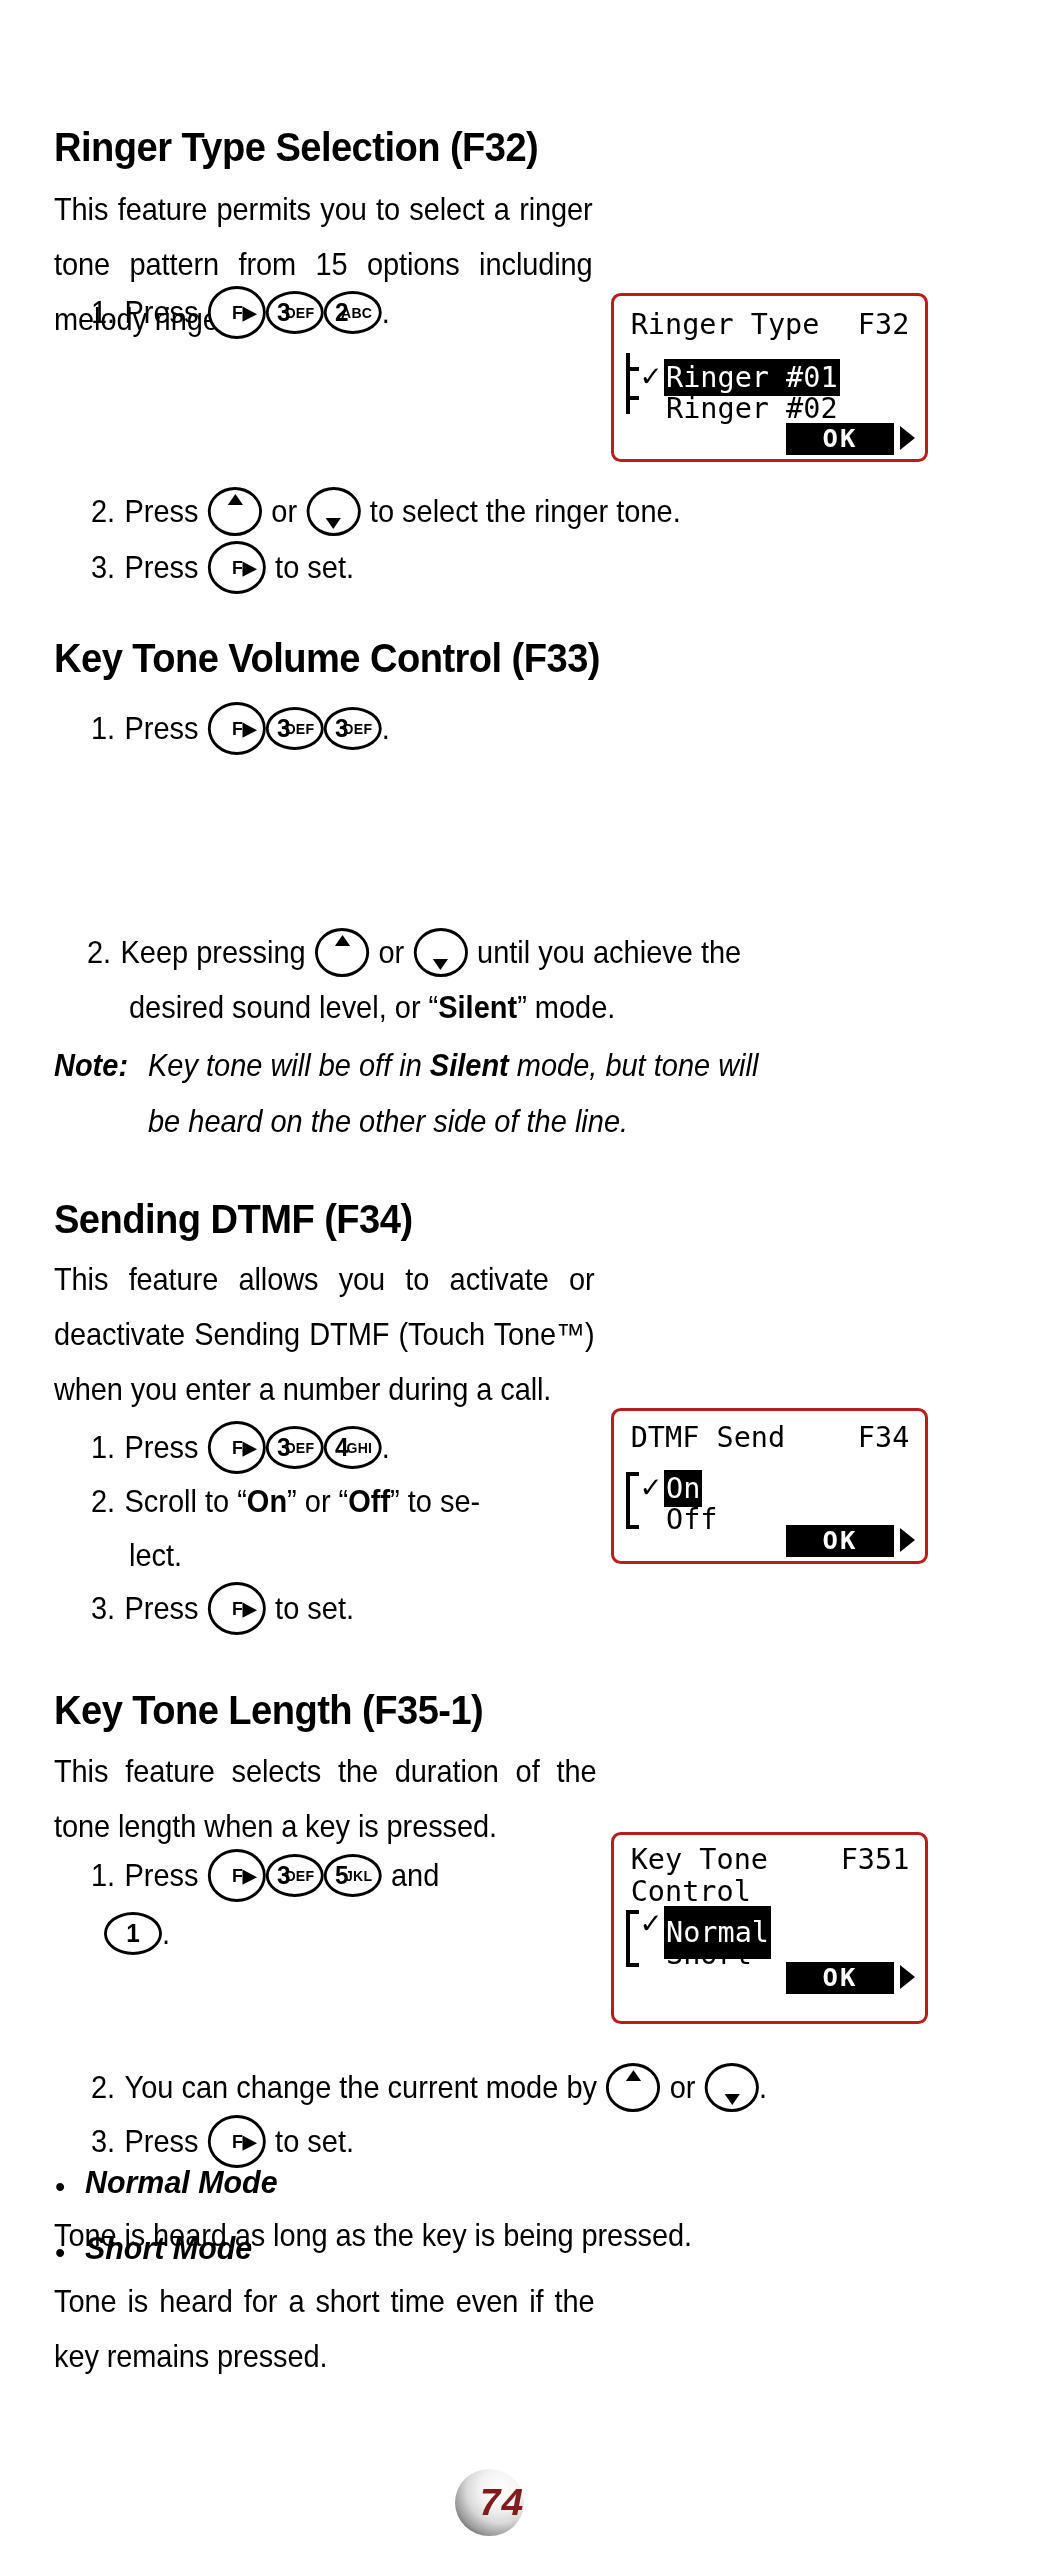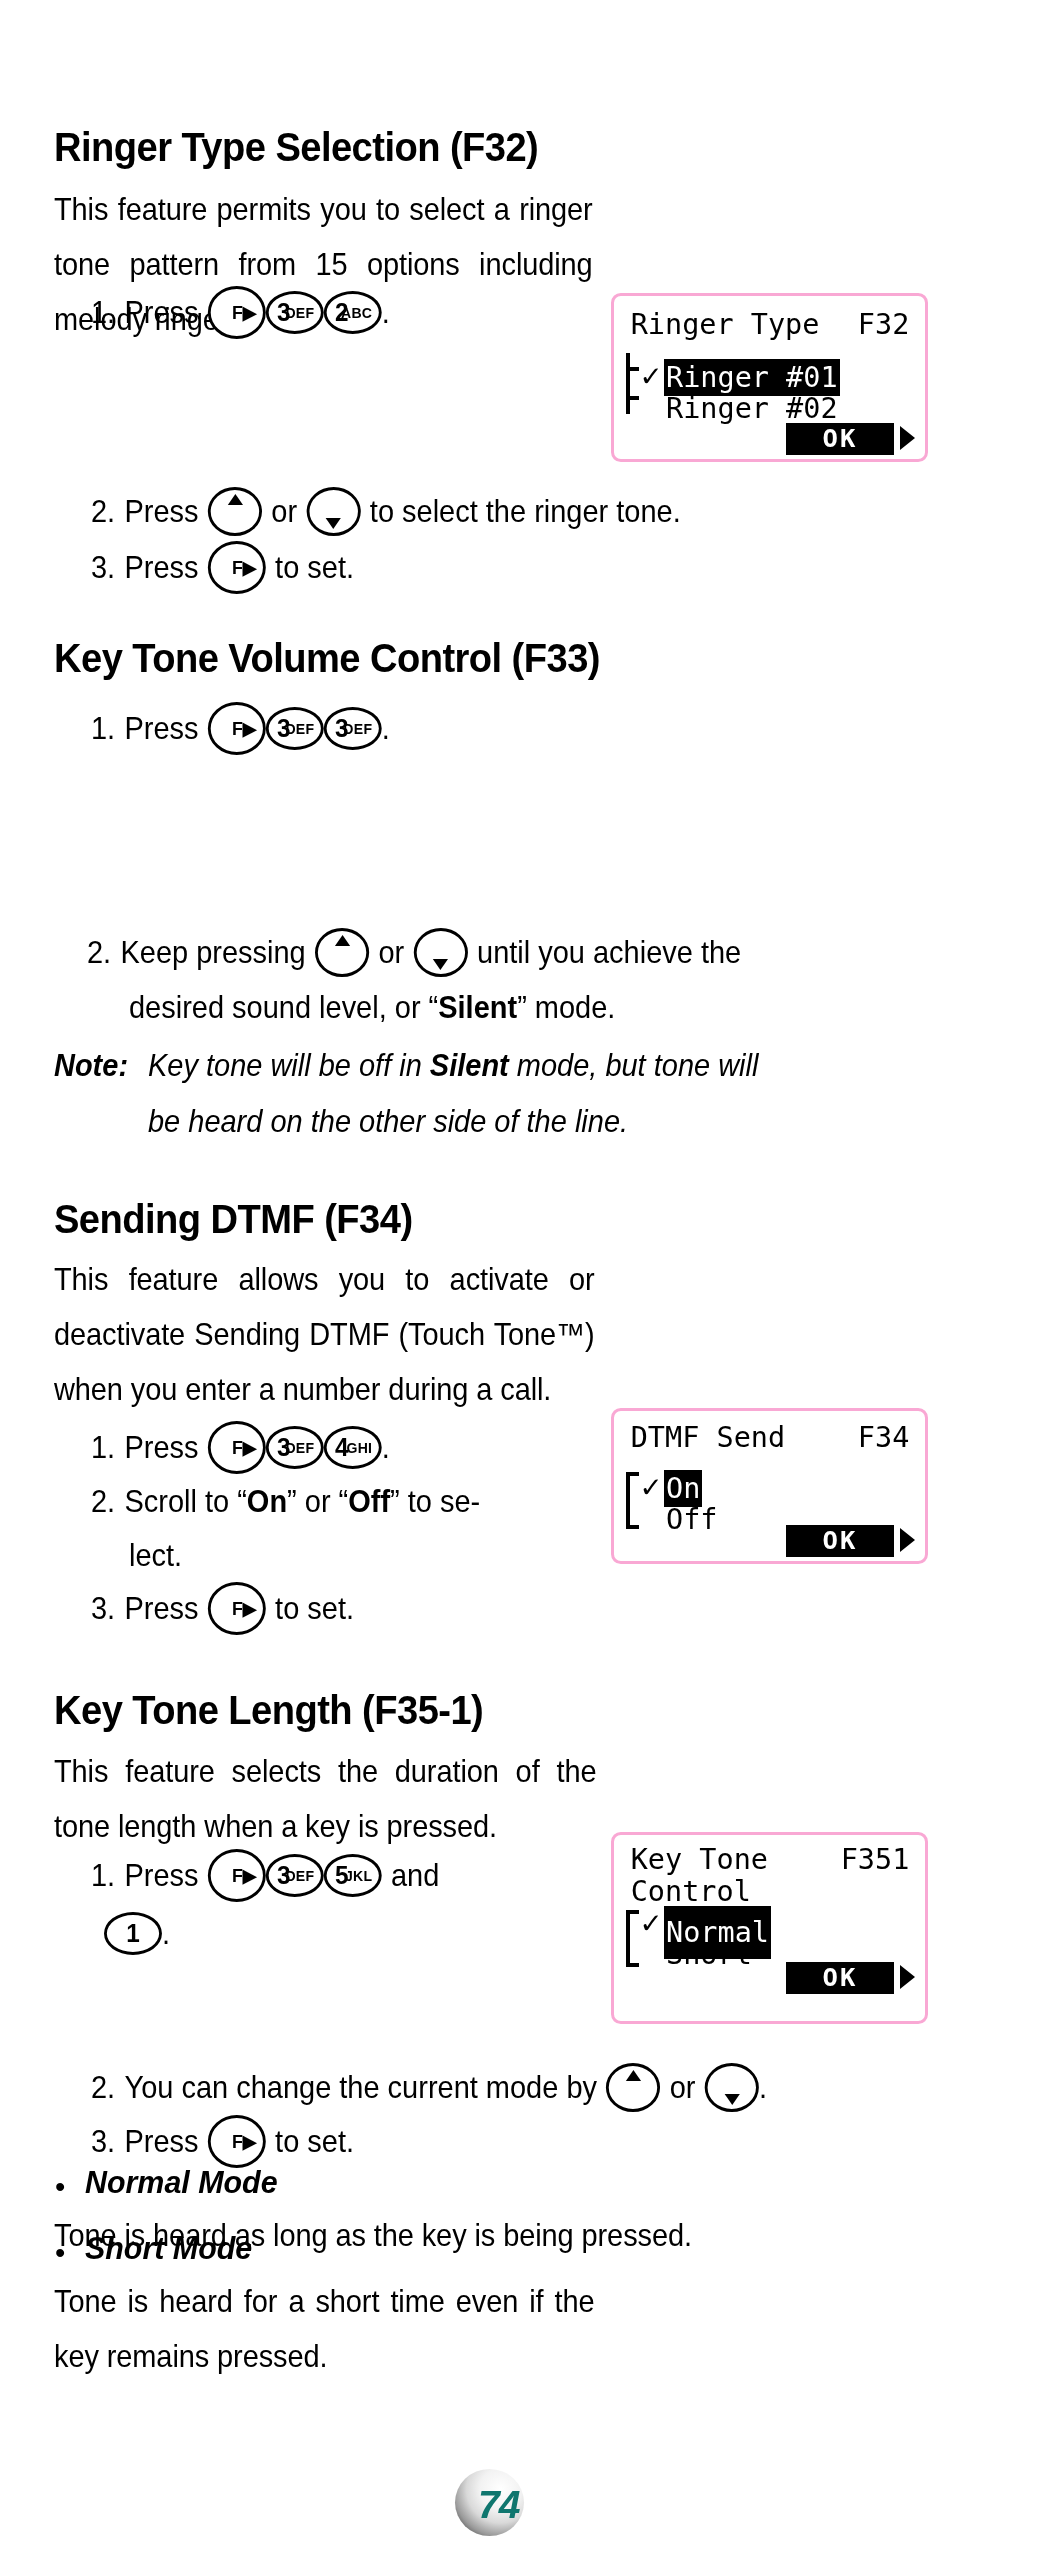--- a/index.html
+++ b/index.html
@@ -70,21 +70,21 @@
     border-bottom:11.8px solid #000;
   }
   .key .tri-dn{
     position:absolute; left:50%; bottom:3.9px; transform:translateX(-50%);
     width:0;height:0;border-left:8.9px solid transparent;border-right:8.9px solid transparent;
     border-top:11.8px solid #000;
   }
 
   
   .lcd{
-    position:absolute; border:3px solid #f9a8d4; border-radius:9.8px;
+    position:absolute; border:3px solid #b91c1c; border-radius:9.8px;
     background:#fff; box-sizing:border-box;
     font-family:"DejaVu Sans Mono", monospace;
   }
   .lcd .ln{
     position:absolute; white-space:pre; font-size:28.5px; line-height:33px;
     letter-spacing:0px;
   }
   .lcd .inv{ background:#000; color:#fff; }
   .okbtn{
     position:absolute; background:#000; color:#fff; font-family:"DejaVu Sans Mono", monospace;
@@ -131,22 +131,22 @@
   }
 
   
   .pagenum-wrap{ position:absolute; left:445px; top:2459px; width:118px; height:87px; }
   .ball{
     position:absolute; left:9.8px; top:9.8px; width:69px; height:67px; border-radius:50%;
     background:radial-gradient(circle at 66% 30%, #ffffff 0%, #f2f2f2 32%, #d9d9d9 52%, #9a9a9a 72%, #3b3b3b 92%, #111 100%);
   }
   .pagenum{
     position:absolute; left:33px; top:23.6px; font-size:39px; font-weight:bold;
-    font-style:italic; font-family:Liberation Sans, sans-serif; letter-spacing:-1px;
-    color:#0f766e;
+    font-style:italic; font-family:Liberation Mono, monospace; letter-spacing:-1px;
+    color:#7f1d1d;
   }
   .inline-sp{display:inline-block;width:9.8px;}
 </style>
 </head>
 <body>
 
 <div class="page">
 
   <div class="h2" style="left:54px; top:124px;">Ringer Type Selection (F32)</div>
 

